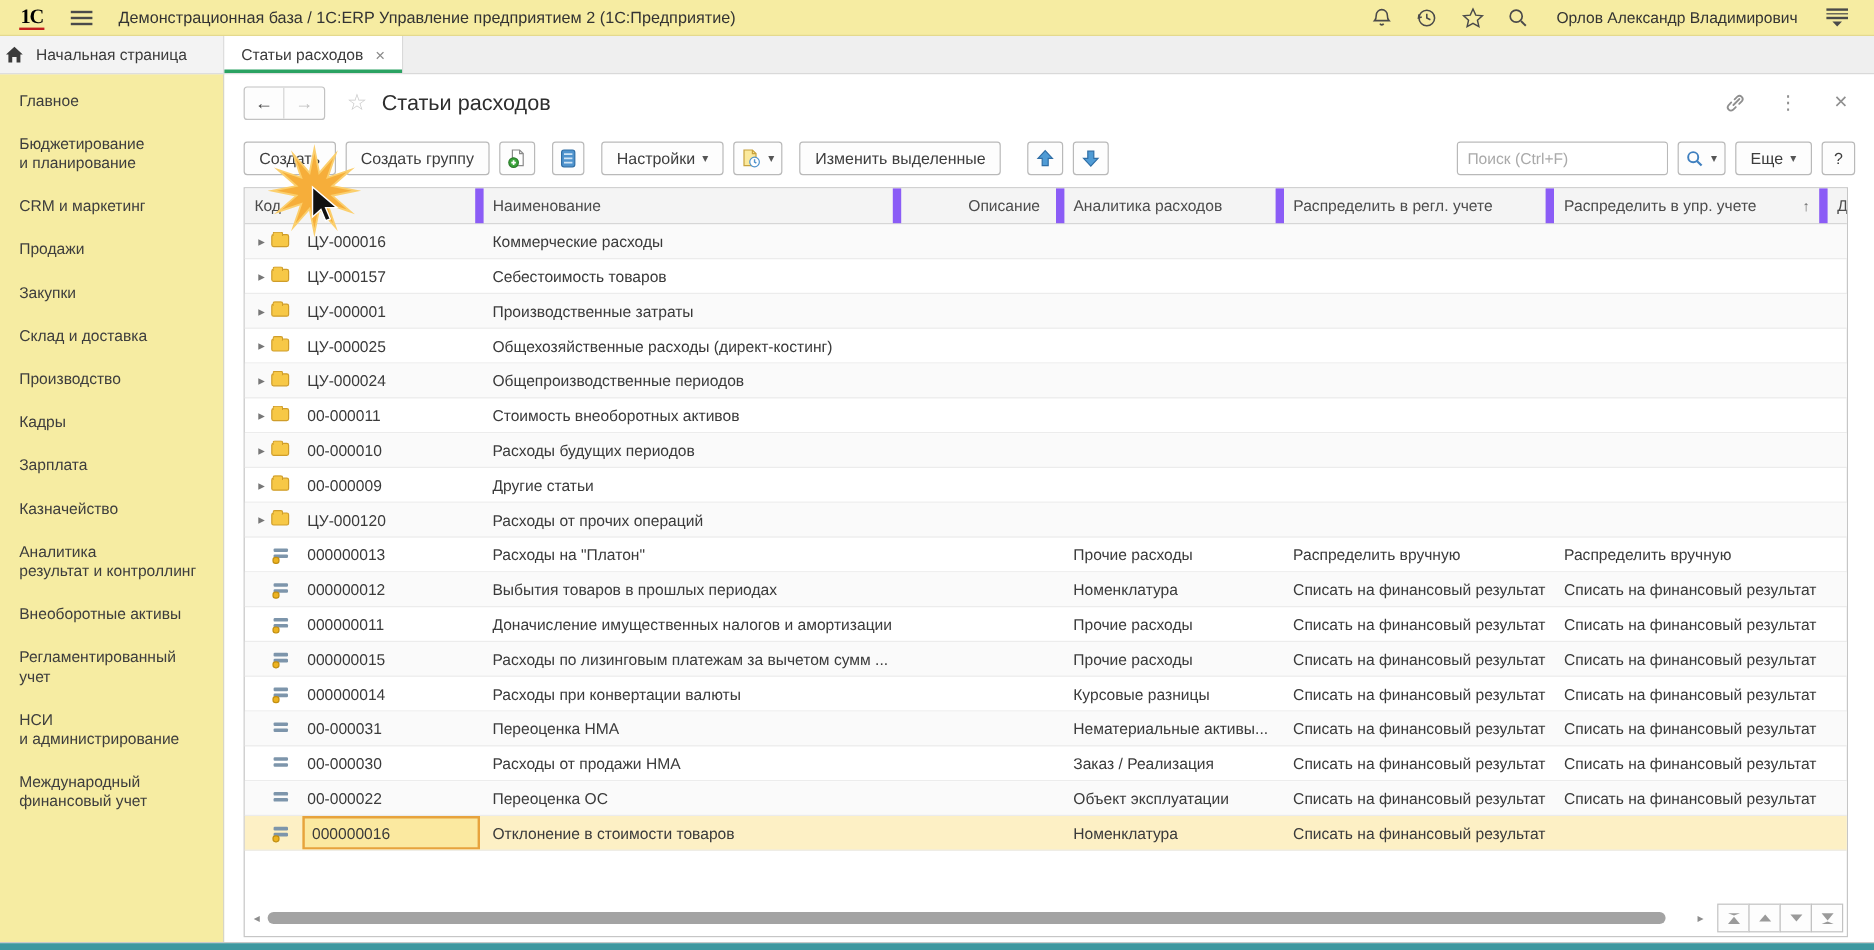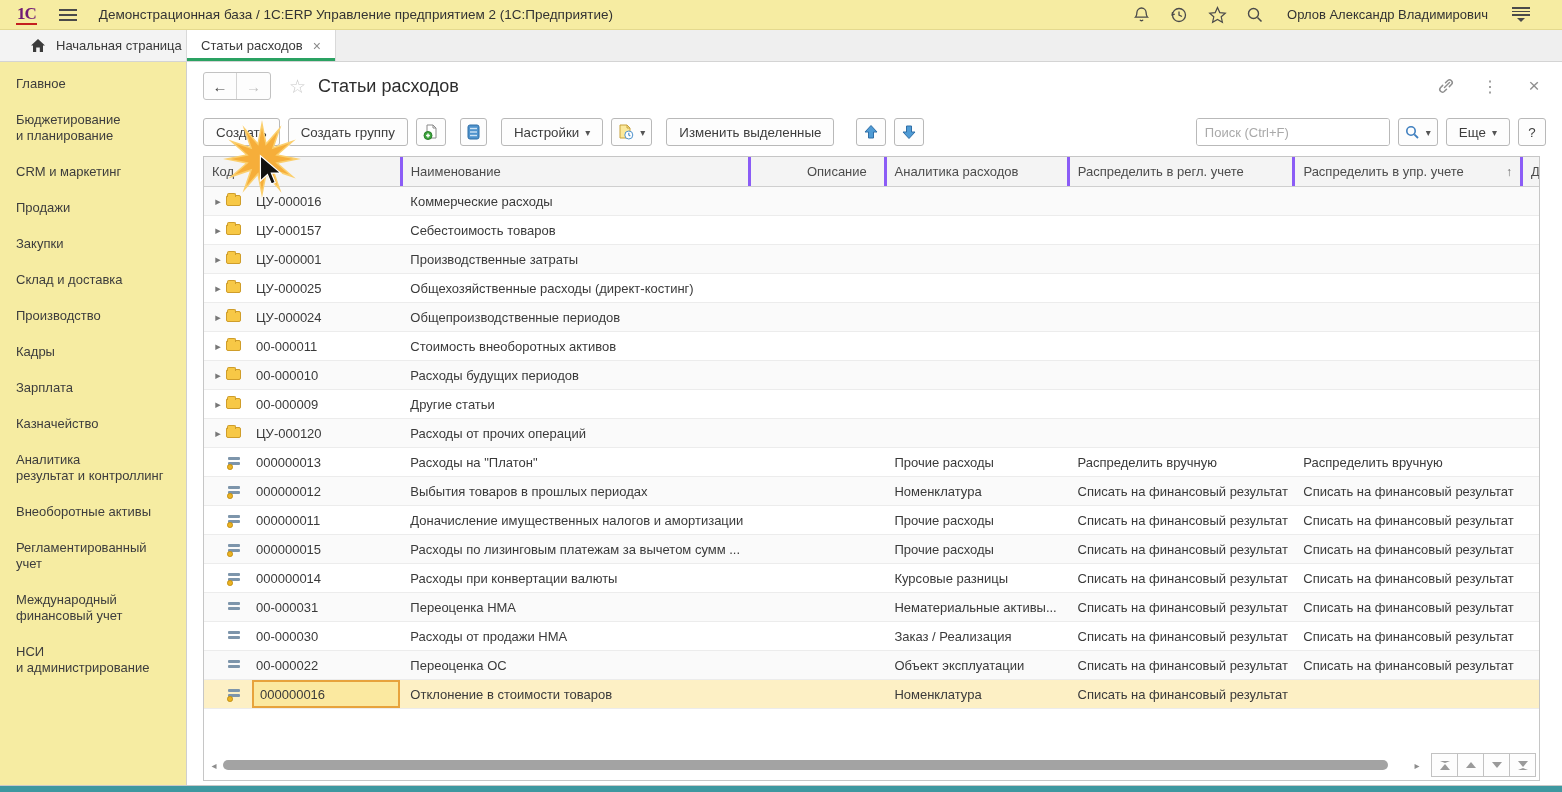--- a/index.html
+++ b/index.html
@@ -2,39 +2,39 @@
 <html><head>
 <meta charset="utf-8">
 <style>
   * { margin:0; padding:0; box-sizing:border-box; }
   html,body { width:1562px; height:792px; overflow:hidden;
     font-family:"Liberation Sans", sans-serif; font-size:13px; color:#3a3a3a; background:#fff; }
 
   
   .topbar { position:absolute; left:0; top:0; width:1562px; height:30px;
     background:#f6eca2; display:flex; align-items:center; border-bottom:1px solid #e4d98e; }
-  .logo-1c { color:#701a75; font-weight:bold; font-size:17px; margin-left:16px;
+  .logo-1c { color:#000000; font-weight:bold; font-size:17px; margin-left:16px;
     border-bottom:2px solid #c41f1f; line-height:18px; padding:0 1px 0 1px;
     font-family:"Liberation Serif", serif; letter-spacing:-1px; }
   .hamburger { width:18px; height:12px; margin-left:22px; display:flex; flex-direction:column; justify-content:space-between; cursor:pointer; }
   .hamburger i { display:block; height:2px; background:#4a4a4a; }
   .topbar-title { margin-left:22px; font-size:13.5px; color:#333; }
-  .topbar-right { margin-left:auto; display:flex; align-items:center; gap:18px; padding-right:30px;text-align:right; }
+  .topbar-right { margin-left:auto; display:flex; align-items:center; gap:18px; padding-right:20px;text-align:right; }
   .tb-icon { width:20px; height:20px; display:flex; align-items:center; justify-content:center; cursor:pointer; }
   .tb-icon svg { display:block; }
   .user-name { font-size:13px; color:#333; margin:0 4px; }
   .svc-menu { display:flex; flex-direction:column; align-items:center; gap:2px; cursor:pointer; width:22px;}
   .svc-menu i { display:block; height:1.6px; background:#4a4a4a; }
   .svc-menu i:nth-child(1){width:18px;} .svc-menu i:nth-child(2){width:18px;} .svc-menu i:nth-child(3){width:18px;}
   .svc-menu .tri { width:0; height:0; border-left:4px solid transparent; border-right:4px solid transparent; border-top:4px solid #4a4a4a; }
 
   
   .tabbar { position:absolute; left:0; top:30px; width:1562px; height:32px;
     background:#efefef; border-bottom:1px solid #d4d4d4; display:flex; align-items:stretch; }
-  .tab-home { width:187px; display:flex; align-items:center; gap:10px; padding-left:30px;
+  .tab-home { width:187px; display:flex; align-items:center; gap:10px; padding-left:4px;
     background:#f3f3f3; border-right:1px solid #d9d9d9; cursor:pointer; }
   .tab { display:flex; align-items:center; gap:10px; padding:0 14px; background:#fff;
     border-right:1px solid #d9d9d9; position:relative; cursor:pointer; }
   .tab.active { box-shadow:inset 0 -3px 0 #2aa262; }
   .tab-close { color:#8a8a8a; font-size:14px; cursor:pointer; line-height:1; }
 
   
   .sidebar { position:absolute; left:0; top:62px; width:187px; height:723px;
     background:#f6eca2; border-right:1px solid #cfcfcf; padding:14px 10px 0 16px; overflow:hidden; }
   .side-item { margin-bottom:20px; line-height:16px; color:#3d3d3d; cursor:pointer; white-space:pre-line; }
@@ -59,29 +59,29 @@
 
   
   .toolbar { position:absolute; left:16px; top:56px; right:16px; height:28px; display:flex; align-items:center; }
   .btn { height:28px; border:1px solid #b9b9b9; border-radius:3px; background:#fdfdfd;
     display:flex; align-items:center; justify-content:center; padding:0 12px; cursor:pointer; color:#3d3d3d; white-space:nowrap; }
   .icon-btn { padding:0 6px; }
   .drop-arrow { color:#555; font-size:10px; margin-left:6px; }
   .arrow-btn svg { display:block; }
   .toolbar .gap8{width:8px;} .toolbar .gap14{width:14px;} .toolbar .gap22{width:22px;}
   .search-wrap { margin-left:auto; display:flex; align-items:center; }
-  .search-box { display:flex; width:194px; height:28px; border:1px solid #b9b9b9; border-radius:3px; background:#701a75; overflow:hidden; }
+  .search-box { display:flex; width:176px; height:28px; border:1px solid #b9b9b9; border-radius:3px; background:#701a75; overflow:hidden; }
   .search-box input { flex:1; border:none; outline:none; padding:0 8px; font-family:inherit; font-size:13px; color:#444; }
   .search-box input::placeholder { color:#a9a9a9; }
   .search-clear { width:20px; display:flex; align-items:center; justify-content:center; border-left:1px solid #d8d8d8; color:#9a9a9a; font-size:11px; cursor:pointer; }
 
   
   .grid { position:absolute; left:16px; top:94px; width:1337px; height:625px; border:1px solid #c6c6c6; background:#fff; }
   .thead { display:flex; height:30px; background:#f4f4f4; border-bottom:1px solid #cfcfcf; color:#4c4c4c; }
-  .th { display:flex; align-items:center; padding:0 8px; border-right:3px solid #8b5cf6; overflow:hidden; white-space:nowrap; }
+  .th { display:flex; align-items:center; padding:0 8px; border-right:7px solid #8b5cf6; overflow:hidden; white-space:nowrap; }
   .th:last-child { border-right:none; }
   .col-code{width:205px;} .col-name{width:360px;} .col-desc{width:90px;margin-left:48px;}
   .col-anal{width:189px;} .col-regl{width:233px;} .col-upr{width:235px;} .col-more{flex:1;}
   .sort-up { margin-left:auto; color:#6b6b6b; font-size:12px; padding-left:6px; }
 
   .trow { display:flex; height:29px; border-bottom:1px solid #ececec; align-items:stretch; cursor:pointer; }
   .trow.alt { background:#fafafa; }
   .trow.selected { background:#fdf0c5; }
   .cell { display:flex; align-items:center; padding:0 8px; overflow:hidden; white-space:nowrap; color:#3a3a3a; }
   .cell-code { padding:0 0 0 6px; }
@@ -182,24 +182,24 @@
     <div class="side-item">Склад и доставка</div>
     <div class="side-item">Производство</div>
     <div class="side-item">Кадры</div>
     <div class="side-item">Зарплата</div>
     <div class="side-item">Казначейство</div>
     <div class="side-item">Аналитика
 результат и контроллинг</div>
     <div class="side-item">Внеоборотные активы</div>
     <div class="side-item">Регламентированный
 учет</div>
+    <div class="side-item">НСИ
+и администрирование</div>
     <div class="side-item">Международный
 финансовый учет</div>
-    <div class="side-item">НСИ
-и администрирование</div>
   </div>
 
 <div class="content">
 
   <div class="nav-row">
     <div class="histbtns">
       <div class="histbtn back">←</div>
       <div class="histbtn fwd">→</div>
     </div>
     <div class="fav-star">☆</div>

